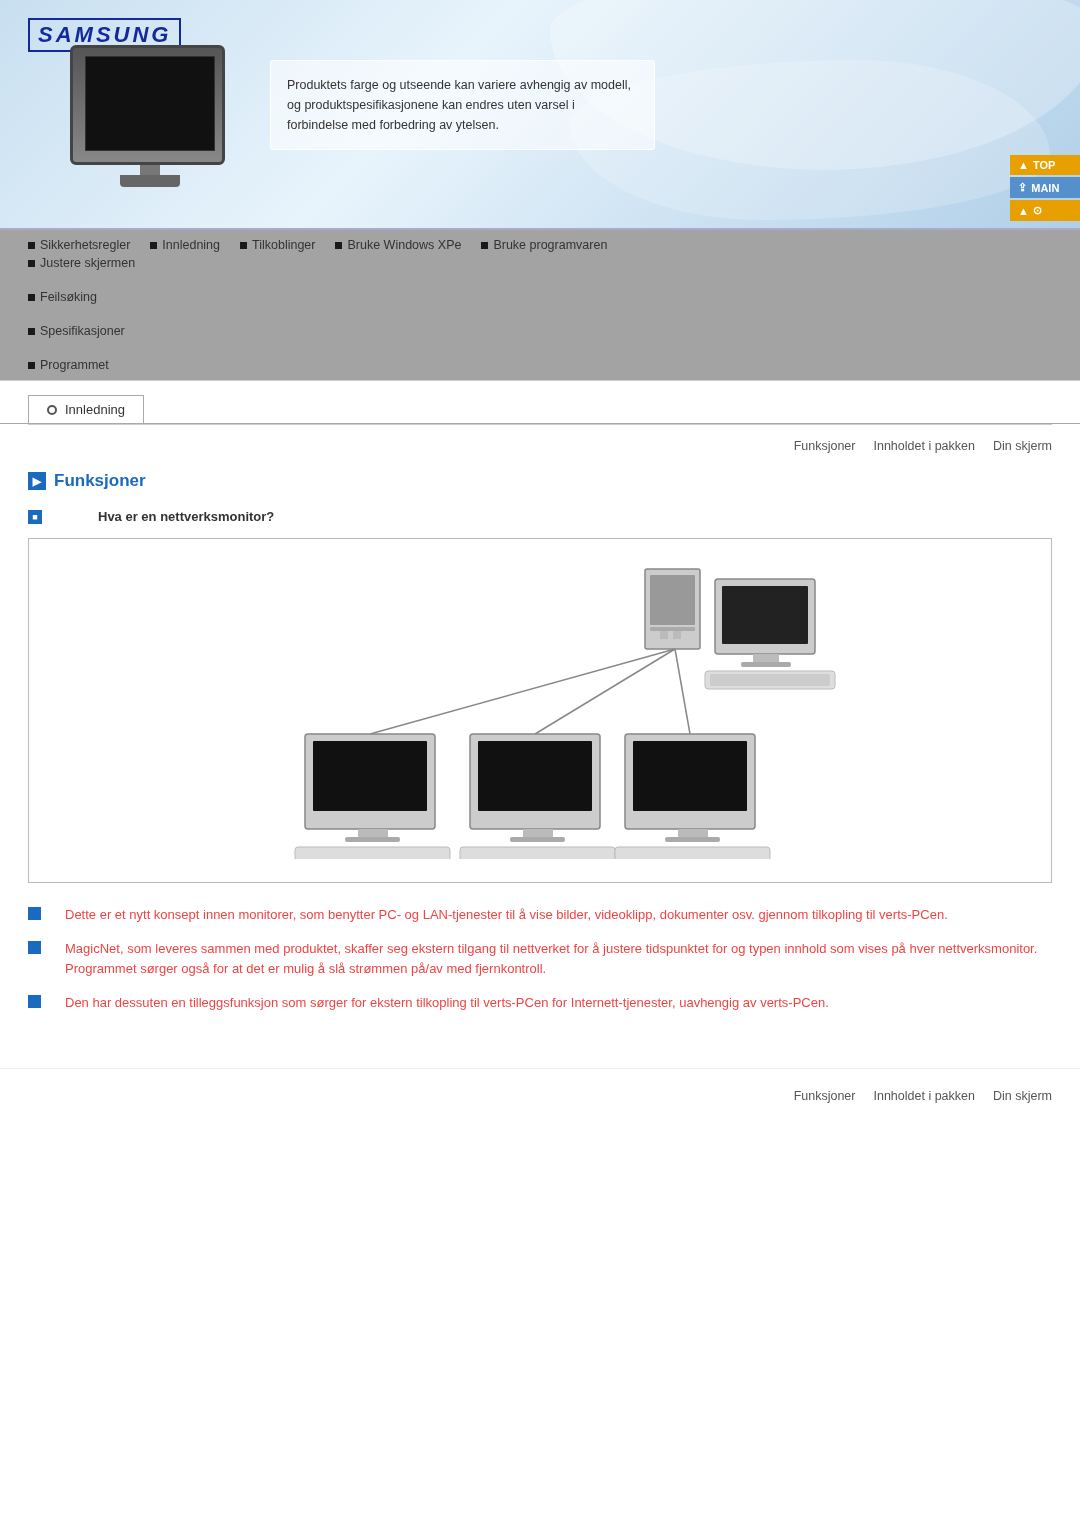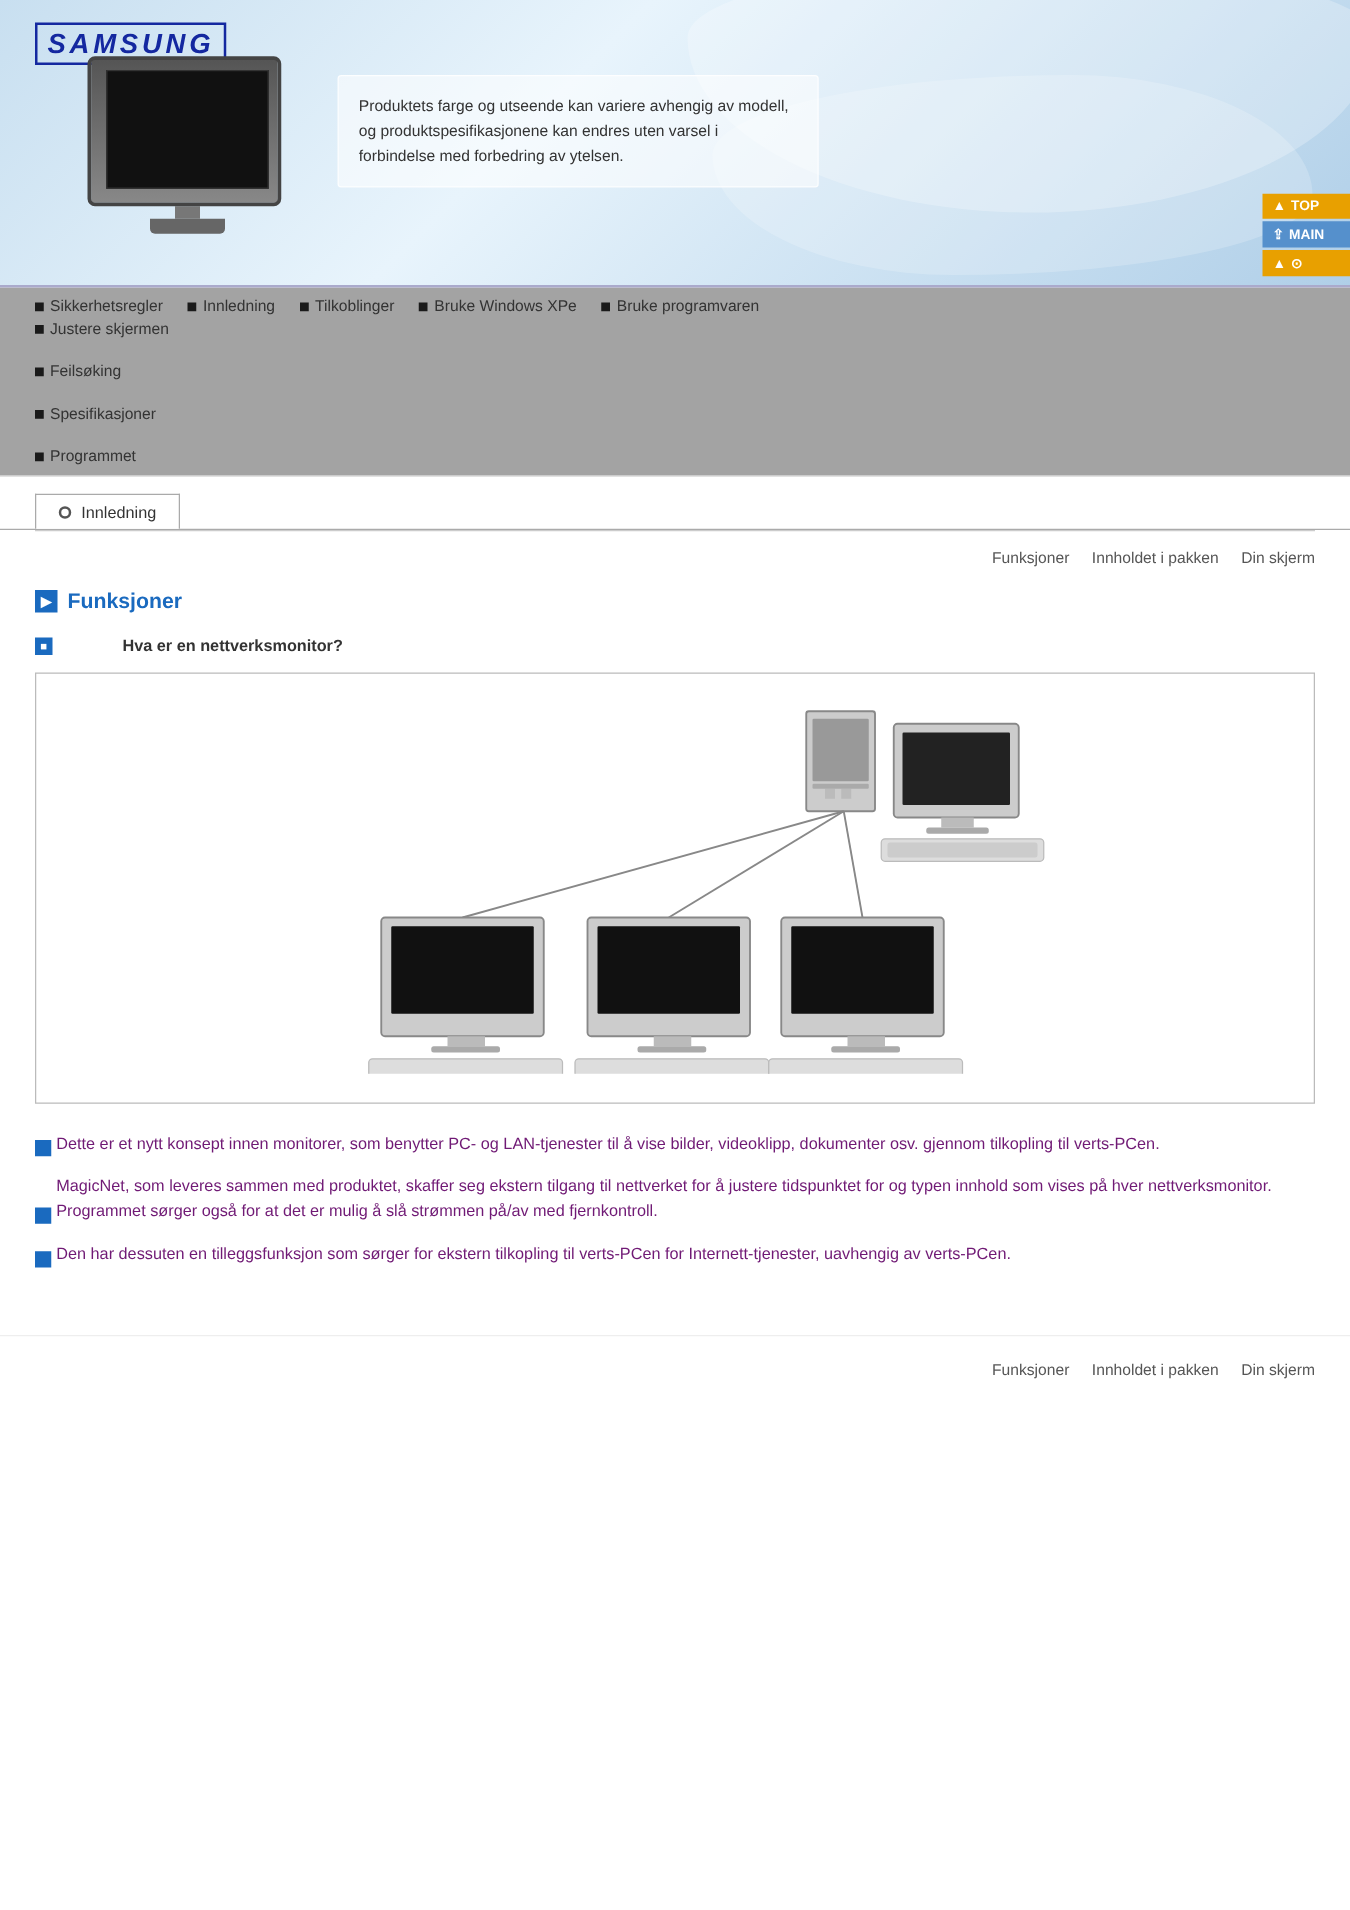--- a/index.html
+++ b/index.html
@@ -278,26 +278,26 @@
     }
 
     
     .bullet-list {
       list-style: none;
       padding: 0;
       margin: 0;
     }
     .bullet-list li {
       display: flex;
-      align-items: flex-end;
-      gap: 4px;
+      align-items: flex-start;
+      gap: 24px;
       margin-bottom: 14px;
       font-size: 13px;
       line-height: 1.55;
-      color: #701a75;
+      color: #ef4444;
     }
     .bullet-square {
       width: 13px;
       height: 13px;
       background: #1a6abf;
       flex-shrink: 0;
       margin-top: 2px;
     }
 
     

